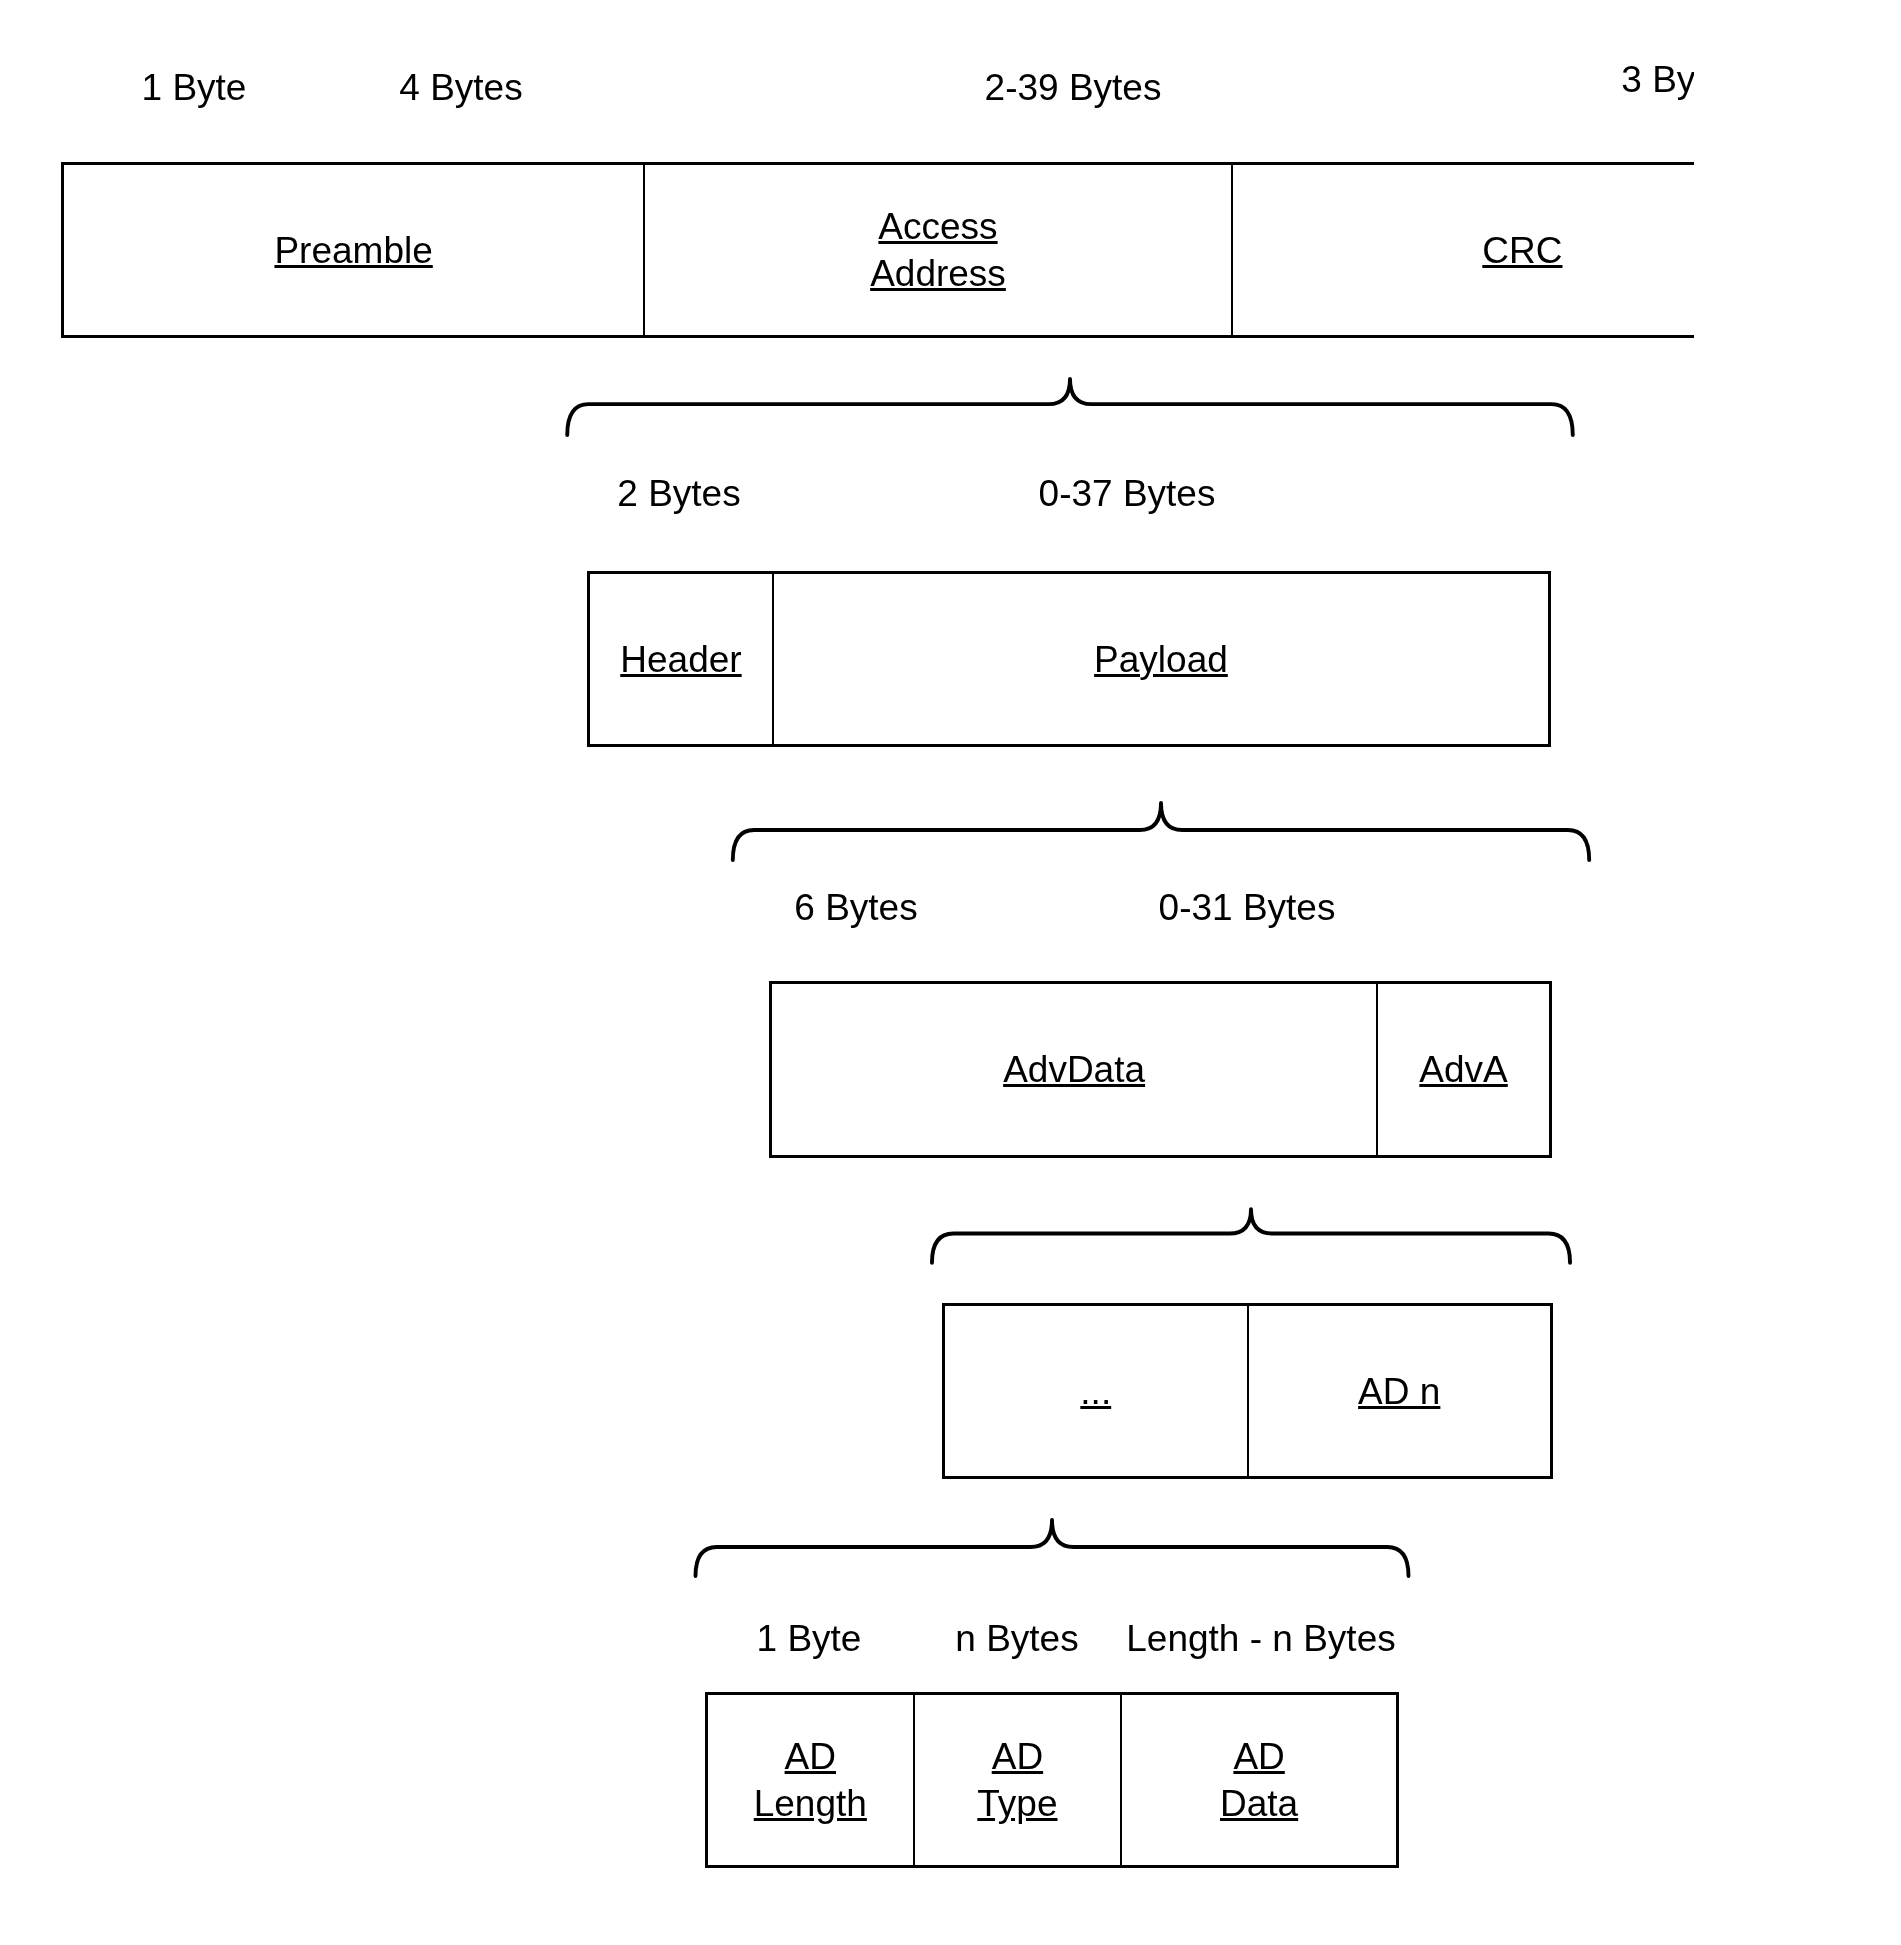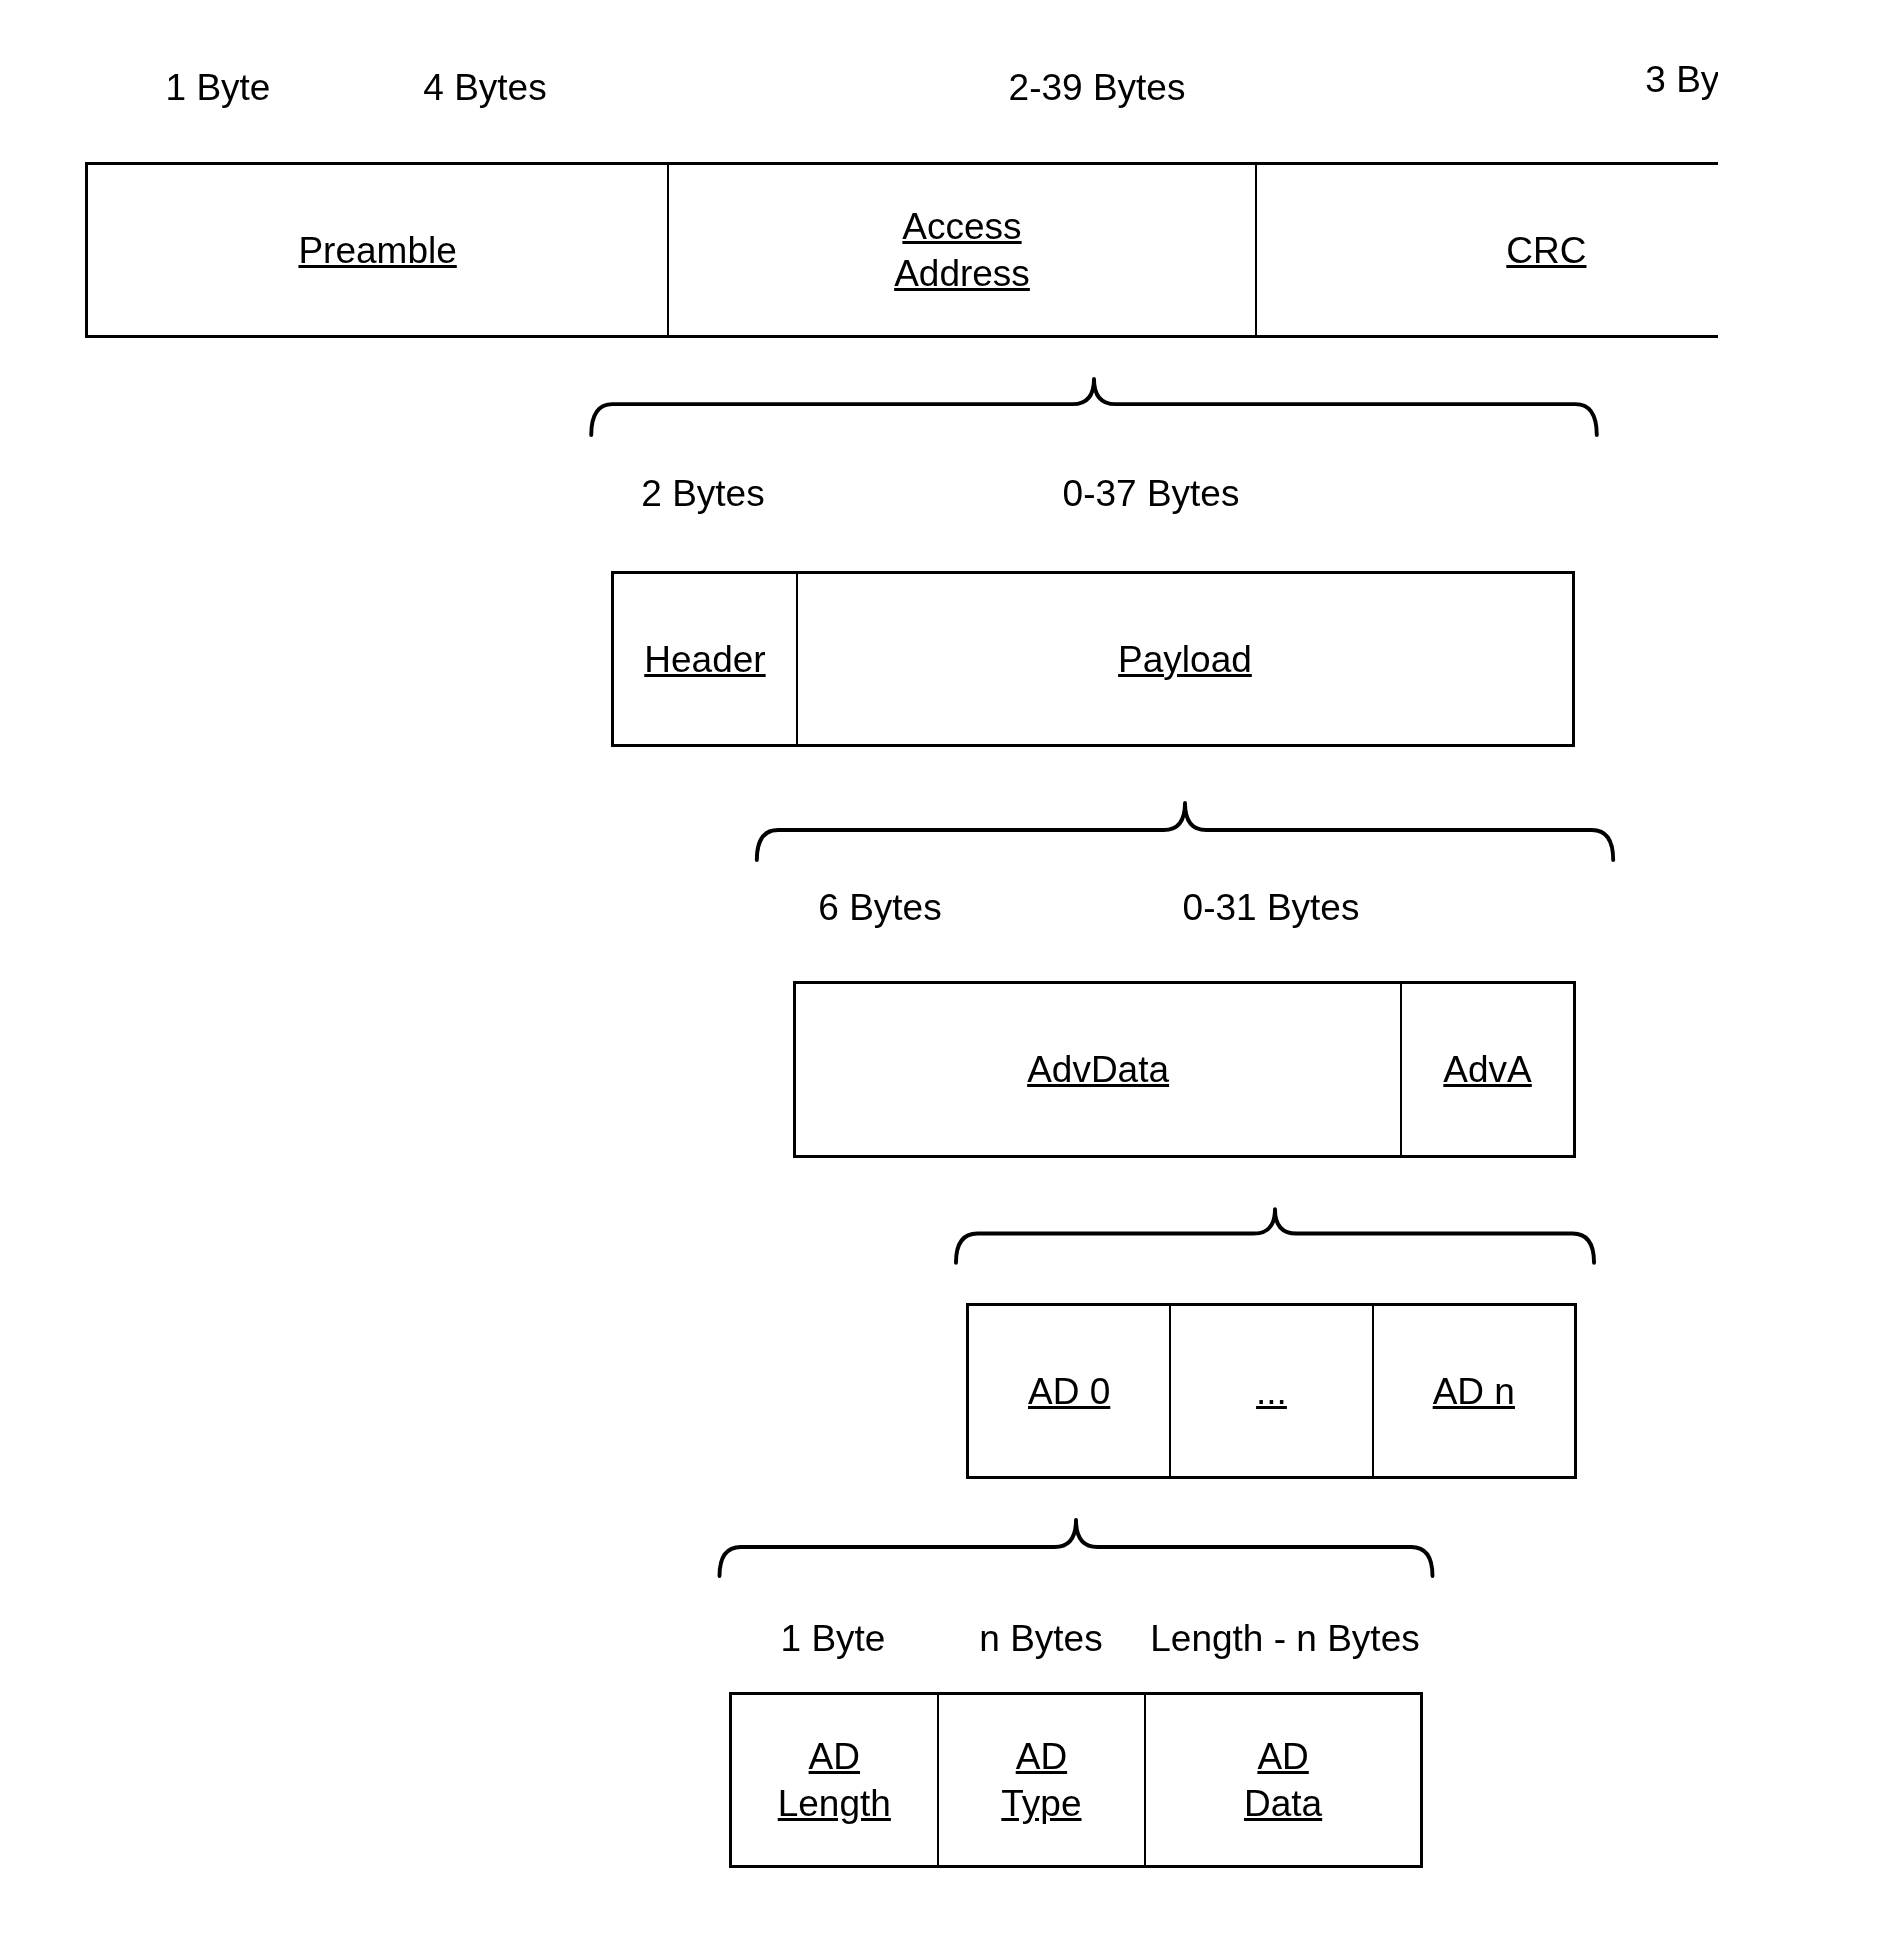--- a/index.html
+++ b/index.html
@@ -8,21 +8,20 @@
     background: #ffffff;
   }
   .canvas {
     position: relative;
     width: 1694px;
     height: 1946px;
     background: #ffffff;
     font-family: "Liberation Sans", sans-serif;
     color: #000000;
     overflow: hidden;
-    margin-left: 24px;
   }
   .size-label {
     position: absolute;
     transform: translateX(-50%);
     white-space: nowrap;
     font-size: 37px;
     line-height: 47px;
     text-align: center;
     color: #000000;
   }
@@ -99,21 +98,20 @@
   <div class="row" style="left:769px; top:981px; width:783px; height:177px">
     <div class="cell" style="flex:626 0 0">AdvData</div>
     <div class="cell" style="flex:177 0 0">AdvA</div>
   </div>
 
   <svg class="brace" style="left:930px; top:1207px" width="642" height="59" viewBox="0 0 658 60">
     <path d="M 2,57 Q 2,27 24,27 L 307,27 Q 329,27 329,2 Q 329,27 351,27 L 634,27 Q 656,27 656,57"></path>
   </svg>
 
   <div class="row" style="left:942px; top:1303px; width:611px; height:176px">
-    <div class="cell" style="flex:1 1 0">AD 0</div>
     <div class="cell" style="flex:1 1 0">...</div>
     <div class="cell" style="flex:1 1 0">AD n</div>
   </div>
 
   <svg class="brace" style="left:691px; top:1517px" width="722" height="62" viewBox="0 0 740 64">
     <path d="M 2,61 Q 2,31 24,31 L 348,31 Q 370,31 370,3 Q 370,31 392,31 L 716,31 Q 738,31 738,61"></path>
   </svg>
 
   <div class="size-label" style="left:809px; top:1615px">1 Byte</div>
   <div class="size-label" style="left:1017px; top:1615px">n Bytes</div>

